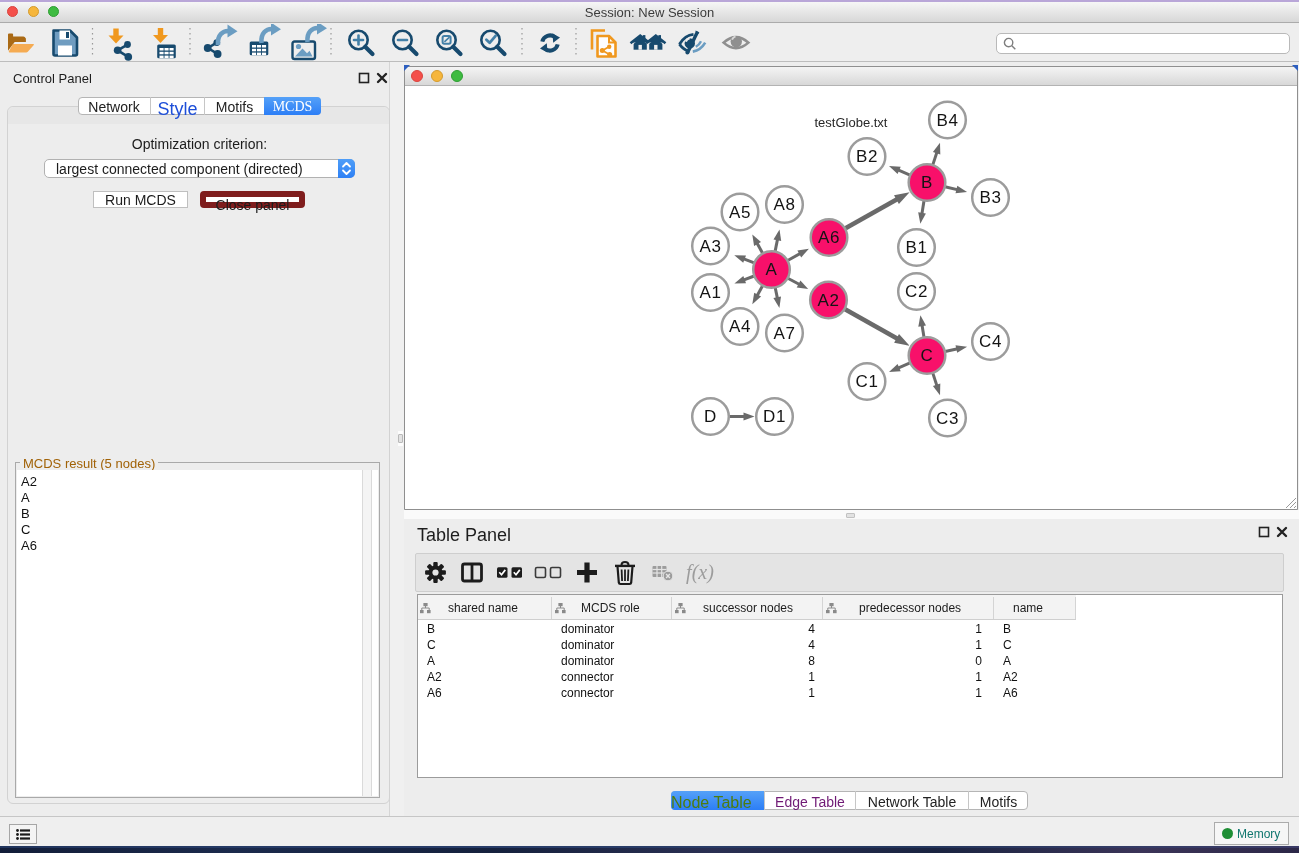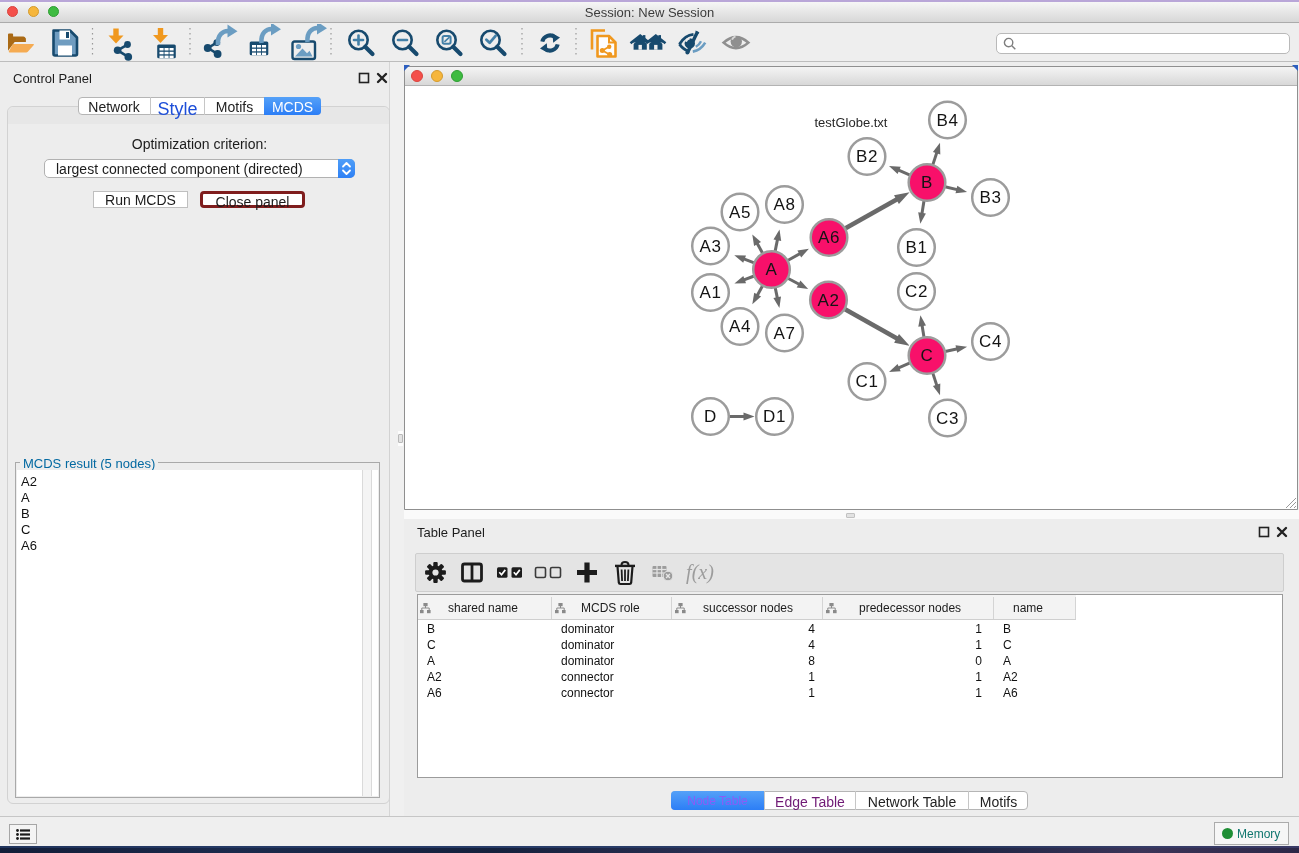--- a/index.html
+++ b/index.html
@@ -204,36 +204,36 @@
 <div class="abs" style="left:7px;top:106px;width:383px;height:698px;background:#ededed;border:1px solid #d2d2d2;border-radius:6px;"></div>
 <div class="abs" style="left:8px;top:107px;width:381px;height:17px;background:#e7e7e7;border-radius:6px 6px 0 0;"></div>
 
 <div class="abs" style="left:78px;top:97px;width:243px;height:18px;background:#ffffff;border:1px solid #b5b5b5;border-radius:4px;"></div>
 <div class="abs" style="left:150px;top:97px;width:1px;height:18px;background:#c6c6c6;"></div>
 <div class="abs" style="left:204px;top:97px;width:1px;height:18px;background:#c6c6c6;"></div>
 <div class="abs" style="left:264px;top:97px;width:57px;height:18px;background:linear-gradient(#55a1f8,#2c7ef6);border-radius:0 4px 4px 0;"></div>
 <div class="abs" style="left:78px;top:99px;width:72px;text-align:center;font-size:14px;color:#222;">Network</div>
 <div class="abs" style="left:151px;top:99px;width:53px;text-align:center;font-size:18px;color:#1d4ed8;">Style</div>
 <div class="abs" style="left:205px;top:99px;width:59px;text-align:center;font-size:14px;color:#222;">Motifs</div>
-<div class="abs" style="left:264px;top:99px;width:57px;text-align:center;font-size:14px;color:#fff;">MCDS</div>
+<div class="abs" style="left:264px;top:99px;width:57px;text-align:center;font-size:14px;color:#fff;font-family:Liberation Serif, serif;">MCDS</div>
 
 <div class="abs" style="left:7px;top:136px;width:385px;text-align:center;font-size:14px;color:#1c1c1c;">Optimization criterion:</div>
 <div class="abs" style="left:44px;top:159px;width:311px;height:19px;background:#fff;border:1px solid #b1b1b1;border-radius:5px;"></div>
 <div class="abs" style="left:56px;top:161px;font-size:14px;color:#1c1c1c;">largest connected component (directed)</div>
 <div class="abs" style="left:338px;top:159px;width:17px;height:19px;background:linear-gradient(#4f9ef8,#2d80f5);border-radius:0 5px 5px 0;"></div>
 <svg class="abs" style="left:340px;top:161px;" width="13" height="15" viewBox="0 0 13 15">
     <path d="M3 5.5 L6.5 2 L10 5.5" fill="none" stroke="#fff" stroke-width="1.8" stroke-linecap="round" stroke-linejoin="round"></path>
     <path d="M3 9.5 L6.5 13 L10 9.5" fill="none" stroke="#fff" stroke-width="1.8" stroke-linecap="round" stroke-linejoin="round"></path>
   </svg>
 
 <div class="abs" style="left:93px;top:191px;width:95px;height:17px;background:#fff;border:1px solid #bfbfbf;border-radius:0;text-align:center;font-size:14px;color:#1c1c1c;line-height:16px;">Run MCDS</div>
-<div class="abs" style="left:200px;top:191px;width:105px;height:17px;background:#fff;border:3px solid #7f1d1d;border-radius:4px;text-align:center;font-size:14px;color:#1c1c1c;line-height:16px;">Close panel</div>
+<div class="abs" style="left:200px;top:191px;width:105px;height:17px;background:#fff;border:6px solid #7f1d1d;border-radius:4px;text-align:center;font-size:14px;color:#1c1c1c;line-height:16px;">Close panel</div>
 
 <div class="abs" style="left:15px;top:462px;width:365px;height:336px;border:1px solid #a9a9a9;"></div>
-<div class="abs" style="left:20px;top:456px;background:#ededed;padding:0 3px;font-size:13px;color:#0369a1;text-align:center;">MCDS result (5 nodes)</div>
+<div class="abs" style="left:20px;top:456px;background:#ededed;padding:0 3px;font-size:13px;color:#a16207;text-align:center;">MCDS result (5 nodes)</div>
 <div class="abs" style="left:17px;top:470px;width:361px;height:326px;background:#fff;"></div>
 <div class="abs" style="left:362px;top:470px;width:10px;height:326px;background:#f4f4f4;border-left:1px solid #dadada;border-right:1px solid #dadada;"></div>
 <div class="abs" style="left:21px;top:474px;font-size:13px;color:#111;line-height:16px;">A2<br>A<br>B<br>C<br>A6</div>
 
 <div class="abs" style="left:390px;top:62px;width:14px;height:754px;background:#f0f0f0;"></div>
 <div class="abs" style="left:404px;top:510px;width:895px;height:9px;background:#fafafa;"></div>
 <div class="abs" style="left:1297px;top:66px;width:2px;height:444px;background:#f0f0f0;"></div>
 
 <div class="abs" style="left:398px;top:431px;width:5px;height:15px;background:#fdfdfd;"></div>
 <div class="abs" style="left:398px;top:434px;width:5px;height:9px;background:#e2e2e2;border:1px solid #b9b9b9;border-radius:1px;"></div>
@@ -333,21 +333,21 @@
 <text x="542.5" y="336.8" text-anchor="middle" font-size="17" letter-spacing="0.6" fill="#141414">C3</text>
 <text x="305.5" y="335.3" text-anchor="middle" font-size="17" letter-spacing="0.6" fill="#141414">D</text>
 <text x="369.5" y="335.3" text-anchor="middle" font-size="17" letter-spacing="0.6" fill="#141414">D1</text>
 
 </svg>
 
 <svg class="abs" style="left:1285px;top:497px;" width="12" height="12" viewBox="0 0 12 12">
     <path d="M11 1 L1 11 M11 5 L5 11 M11 9 L9 11" stroke="#9a9a9a" stroke-width="1"></path>
   </svg>
 
-<div class="abs" style="left:417px;top:525px;font-size:13px;color:#1d1d1d;">Table Panel</div>
+<div class="abs" style="left:417px;top:525px;font-size:18px;color:#1d1d1d;">Table Panel</div>
 <svg class="abs" style="left:1258px;top:526px;" width="12" height="12" viewBox="0 0 12 12">
     <rect x="1.5" y="1.5" width="9" height="9" fill="none" stroke="#222" stroke-width="1.6"></rect>
   </svg>
 <svg class="abs" style="left:1276px;top:526px;" width="12" height="12" viewBox="0 0 12 12">
     <path d="M2 2 L10 10 M10 2 L2 10" stroke="#222" stroke-width="2.4" stroke-linecap="round"></path>
   </svg>
 
 <div class="abs" style="left:415px;top:553px;width:869px;height:39px;background:#e4e4e4;border:1px solid #cecece;border-radius:2px;"></div>
 <div class="abs" id="table-toolbar" style="left:415px;top:553px;width:869px;height:48px;">
     <svg width="869" height="39" viewBox="0 0 869 39" style="position:absolute;left:0;top:0;">
@@ -495,21 +495,21 @@
     <span class="abs" style="left:300px;width:97px;text-align:right;">1</span>
     <span class="abs" style="left:467px;width:97px;text-align:right;">1</span>
     <span class="abs" style="left:585px;">A6</span>
   </div>
 
 <div class="abs" style="left:671px;top:791px;width:357px;height:19px;background:#ffffff;border:1px solid #b5b5b5;border-radius:4px;"></div>
 <div class="abs" style="left:671px;top:791px;width:93px;height:19px;background:linear-gradient(#55a1f8,#2c7ef6);border-radius:4px 0 0 4px;"></div>
 <div class="abs" style="left:764px;top:791px;width:1px;height:19px;background:#c6c6c6;"></div>
 <div class="abs" style="left:855px;top:791px;width:1px;height:19px;background:#c6c6c6;"></div>
 <div class="abs" style="left:968px;top:791px;width:1px;height:19px;background:#c6c6c6;"></div>
-<div class="abs" style="left:671px;top:794px;width:93px;text-align:center;font-size:12px;color:#8b5cf6;">Node Table</div>
+<div class="abs" style="left:671px;top:794px;width:93px;font-size:16px;color:#4d7c0f;">Node Table</div>
 <div class="abs" style="left:765px;top:794px;width:90px;text-align:center;font-size:14px;color:#701a75;">Edge Table</div>
 <div class="abs" style="left:856px;top:794px;width:112px;text-align:center;font-size:14px;color:#222;">Network Table</div>
 <div class="abs" style="left:969px;top:794px;width:59px;text-align:center;font-size:14px;color:#222;">Motifs</div>
 
 <div class="abs" style="left:0;top:816px;width:1299px;height:30px;background:#efefef;border-top:1px solid #c6c6c6;"></div>
 <div class="abs" style="left:9px;top:824px;width:28px;height:20px;background:#f4f4f4;border:1px solid #a6a6a6;"></div>
 <svg class="abs" style="left:16px;top:829px;" width="14" height="11" viewBox="0 0 14 11">
     <g fill="#1a1a1a">
       <circle cx="1.5" cy="1.5" r="1.4"></circle>
       <circle cx="1.5" cy="5.5" r="1.4"></circle>

